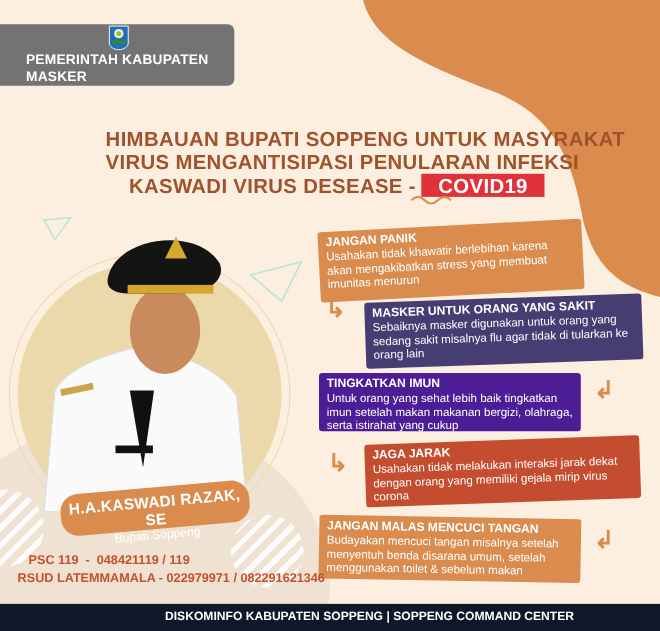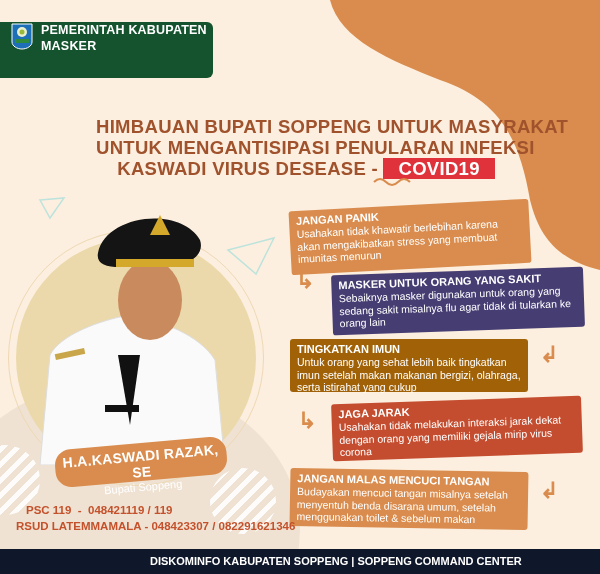--- a/index.html
+++ b/index.html
@@ -1,19 +1,19 @@
 <!DOCTYPE html>
 <html><head>
 <meta charset="utf-8">
 <style>
   html,body{margin:0;padding:0;}
   body{width:600px;height:574px;overflow:hidden;background:#fcefdf;font-family:"Liberation Sans",sans-serif;position:relative;}
   .canvas{position:absolute;left:0;top:0;width:600px;height:574px;overflow:hidden;background:#fcefdf;}
   .blob-top{position:absolute;left:0;top:0;width:600px;height:574px;}
-  .header-banner{position:absolute;left:0;top:22px;width:213px;height:56px;background:#14532d;border-radius:0 6px 6px 0;display:flex;}
+  .header-banner{position:absolute;left:0;top:22px;width:213px;height:56px;background:#737373;border-radius:0 6px 6px 0;display:flex;align-items:center;flex-direction:column;}
   .logo{width:22px;height:28px;margin-left:11px;margin-right:8px;}
   .header-text{color:#fff;font-weight:bold;font-size:12.5px;line-height:16px;letter-spacing:0.2px;}
   .title-block{position:absolute;left:96px;top:116px;width:420px;text-align:center;color:#a0522d;font-weight:bold;font-size:18.5px;line-height:21px;letter-spacing:0.3px;}
   .title-line{display:block;white-space:nowrap;text-align:center;}
   .covid-badge{background:#e0323a;color:#fff;padding:0 15px;}
   .wave{position:absolute;left:372px;top:176px;}
   .bg-circle-big{position:absolute;left:-60px;top:380px;width:360px;height:300px;border-radius:50%;background:#efe2d2;}
   .portrait-circle-ring{position:absolute;left:8px;top:230px;width:254px;height:254px;border-radius:50%;border:1.5px solid #eed9b4;}
   .portrait-circle{position:absolute;left:16px;top:238px;width:240px;height:240px;border-radius:50%;background:#ecd9ab;}
   .stripes{position:absolute;border-radius:50%;background:repeating-linear-gradient(135deg,#fff 0 5px,transparent 5px 11px);opacity:0.9;}
@@ -23,21 +23,21 @@
   .name-plate .role{display:block;font-size:11px;margin-top:1px;}
   .call-center{position:absolute;left:16px;top:502px;color:#c4512b;font-weight:bold;font-size:11.5px;line-height:16px;}
   .call-title{font-style:italic;font-size:12px;}
   .footer{position:absolute;left:0;top:549px;width:600px;height:25px;background:#0f172a;color:#fff;font-weight:bold;font-size:11px;line-height:25px;}
   .footer span{position:absolute;left:150px;}
   .tip{position:absolute;color:#fff;border-radius:3px;padding:4px 7px;box-sizing:border-box;}
   .tip .t-title{font-weight:bold;font-size:11px;display:block;line-height:13px;}
   .tip .t-body{font-size:10.5px;line-height:12.5px;display:block;}
   .tip1{left:290px;top:205px;width:240px;height:64px;background:#d98c4d;transform:rotate(-3deg);}
   .tip2{left:332px;top:271px;width:252px;height:60px;background:#463d73;transform:rotate(-2deg);}
-  .tip3{left:290px;top:339px;width:238px;height:53px;background:#a16207;}
+  .tip3{left:290px;top:339px;width:238px;height:53px;background:#4c1d95;}
   .tip4{left:332px;top:400px;width:250px;height:57px;background:#c44d2f;transform:rotate(-2deg);}
   .tip5{left:290px;top:470px;width:238px;height:58px;background:#d98c4d;transform:rotate(1deg);}
   .arrow{position:absolute;color:#d98c4d;font-size:22px;font-weight:bold;}
   .tri{position:absolute;}
 </style>
 </head>
 <body>
 
 <div class="canvas">
 
@@ -65,21 +65,21 @@
       <rect x="4" y="17" width="14" height="4" fill="#2e8b3e"></rect>
     </svg>
     <div class="header-text">
       <span>PEMERINTAH KABUPATEN</span><br>
       <span>MASKER</span>
     </div>
   </div>
 
   <div class="title-block">
     <span class="title-line">HIMBAUAN BUPATI SOPPENG UNTUK MASYRAKAT</span>
-    <span class="title-line">UNTUK MENGANTISIPASI PENULARAN INFEKSI</span>
+    <span class="title-line">VIRUS MENGANTISIPASI PENULARAN INFEKSI</span>
     <span class="title-line"><span>KASWADI VIRUS DESEASE - </span><span class="covid-badge">COVID19</span></span>
   </div>
 
   <svg class="wave" width="44" height="10">
     <path d="M2 6 Q8 0 14 6 T26 6 T38 6" fill="none" stroke="#d98c4d" stroke-width="2"></path>
   </svg>
 
   <div class="portrait-circle-ring"></div>
   <div class="portrait-circle"></div>
 
@@ -123,19 +123,19 @@
   </div>
 
   <div class="tip tip5">
     <span class="t-title">JANGAN MALAS MENCUCI TANGAN</span>
     <span class="t-body">Budayakan mencuci tangan misalnya setelah menyentuh benda disarana umum, setelah menggunakan toilet &amp; sebelum makan</span>
   </div>
   <div class="arrow" style="left:540px;top:478px;">↲</div>
 
   <div class="call-center">
     <div style="white-space:pre;margin-left:10px;">PSC 119  -  048421119 / 119</div>
-    <div>RSUD LATEMMAMALA - 048423307 / 082291621346</div>
+    <div>RSUD LATEMMAMALA - 022979971 / 082291621346</div>
   </div>
 
   <div class="footer">
     <span>DISKOMINFO KABUPATEN SOPPENG | SOPPENG COMMAND CENTER</span>
   </div>
 </div>
 
 </body></html>

